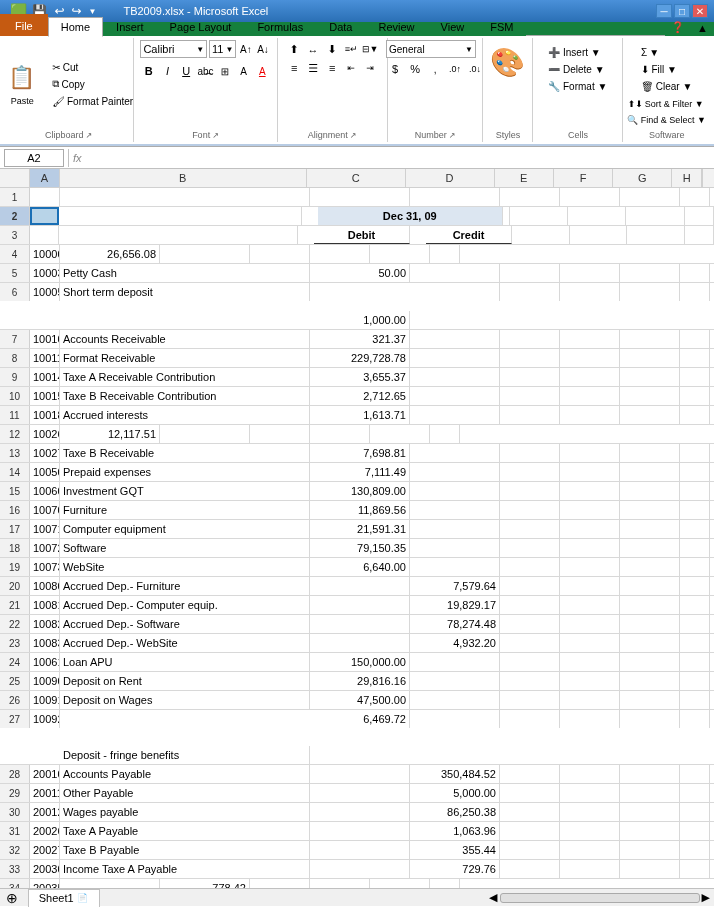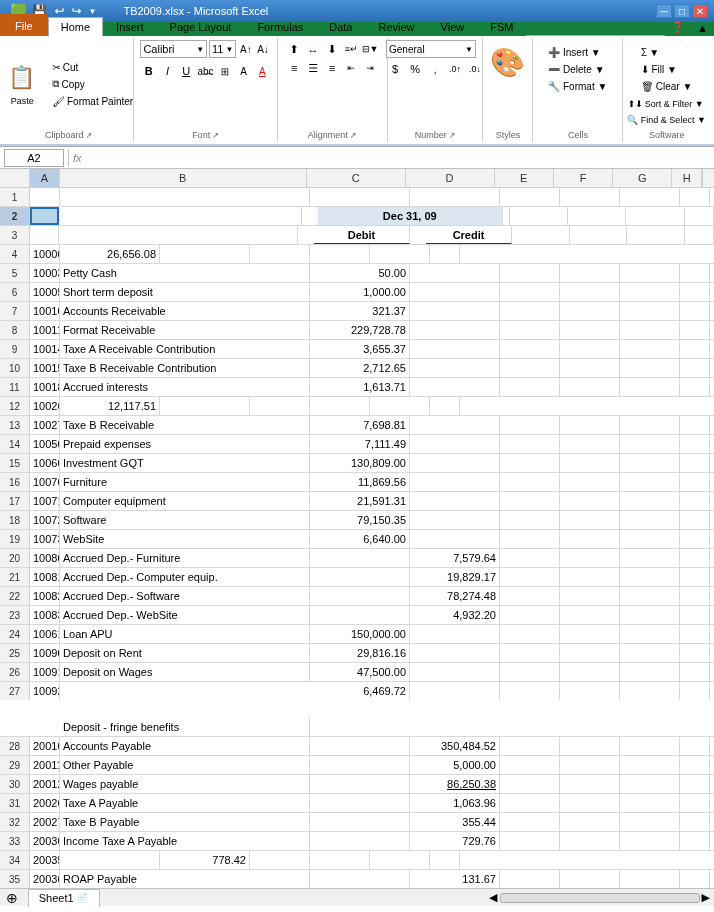--- a/index.html
+++ b/index.html
@@ -465,21 +465,21 @@
           <div class="cell" style="width: 90px;"></div>
           <div class="cell" style="width: 60px;"></div>
           <div class="cell" style="width: 60px;"></div>
           <div class="cell" style="width: 60px;"></div>
           <div class="cell" style="width: 30px;"></div>
         </div>
         <div class="grid-row">
           <div class="row-num">6</div>
           <div class="cell" style="text-align: right; width: 30px;">10005</div>
           <div class="cell" style="width: 250px;">Short term deposit</div>
-          <div class="cell num" style="width: 100px;">1,000.00</div>
+          <div class="cell num" style="width: 100px; margin-top: 28px;">1,000.00</div>
           <div class="cell" style="width: 90px;"></div>
           <div class="cell" style="width: 60px;"></div>
           <div class="cell" style="width: 60px;"></div>
           <div class="cell" style="width: 60px;"></div>
           <div class="cell" style="width: 30px;"></div>
         </div>
         <div class="grid-row">
           <div class="row-num">7</div>
           <div class="cell" style="text-align: right; width: 30px;">10010</div>
           <div class="cell" style="width: 250px;">Accounts Receivable</div>
@@ -729,21 +729,21 @@
           <div class="cell" style="width: 60px;"></div>
           <div class="cell" style="width: 60px;"></div>
           <div class="cell" style="width: 60px;"></div>
           <div class="cell" style="width: 30px;"></div>
         </div>
         <div class="grid-row">
           <div class="row-num">30</div>
           <div class="cell" style="text-align: right; width: 30px;">20012</div>
           <div class="cell" style="width: 250px;">Wages payable</div>
           <div class="cell" style="width: 100px;"></div>
-          <div class="cell num" style="width: 90px; text-decoration: underline;">86,250.38</div>
+          <div class="cell num" style="width: 90px;">86,250.38</div>
           <div class="cell" style="width: 60px;"></div>
           <div class="cell" style="width: 60px;"></div>
           <div class="cell" style="width: 60px;"></div>
           <div class="cell" style="width: 30px;"></div>
         </div>
         <div class="grid-row">
           <div class="row-num">31</div>
           <div class="cell" style="text-align: right; width: 30px;">20026</div>
           <div class="cell" style="width: 250px;">Taxe A Payable</div>
           <div class="cell" style="width: 100px;"></div>

